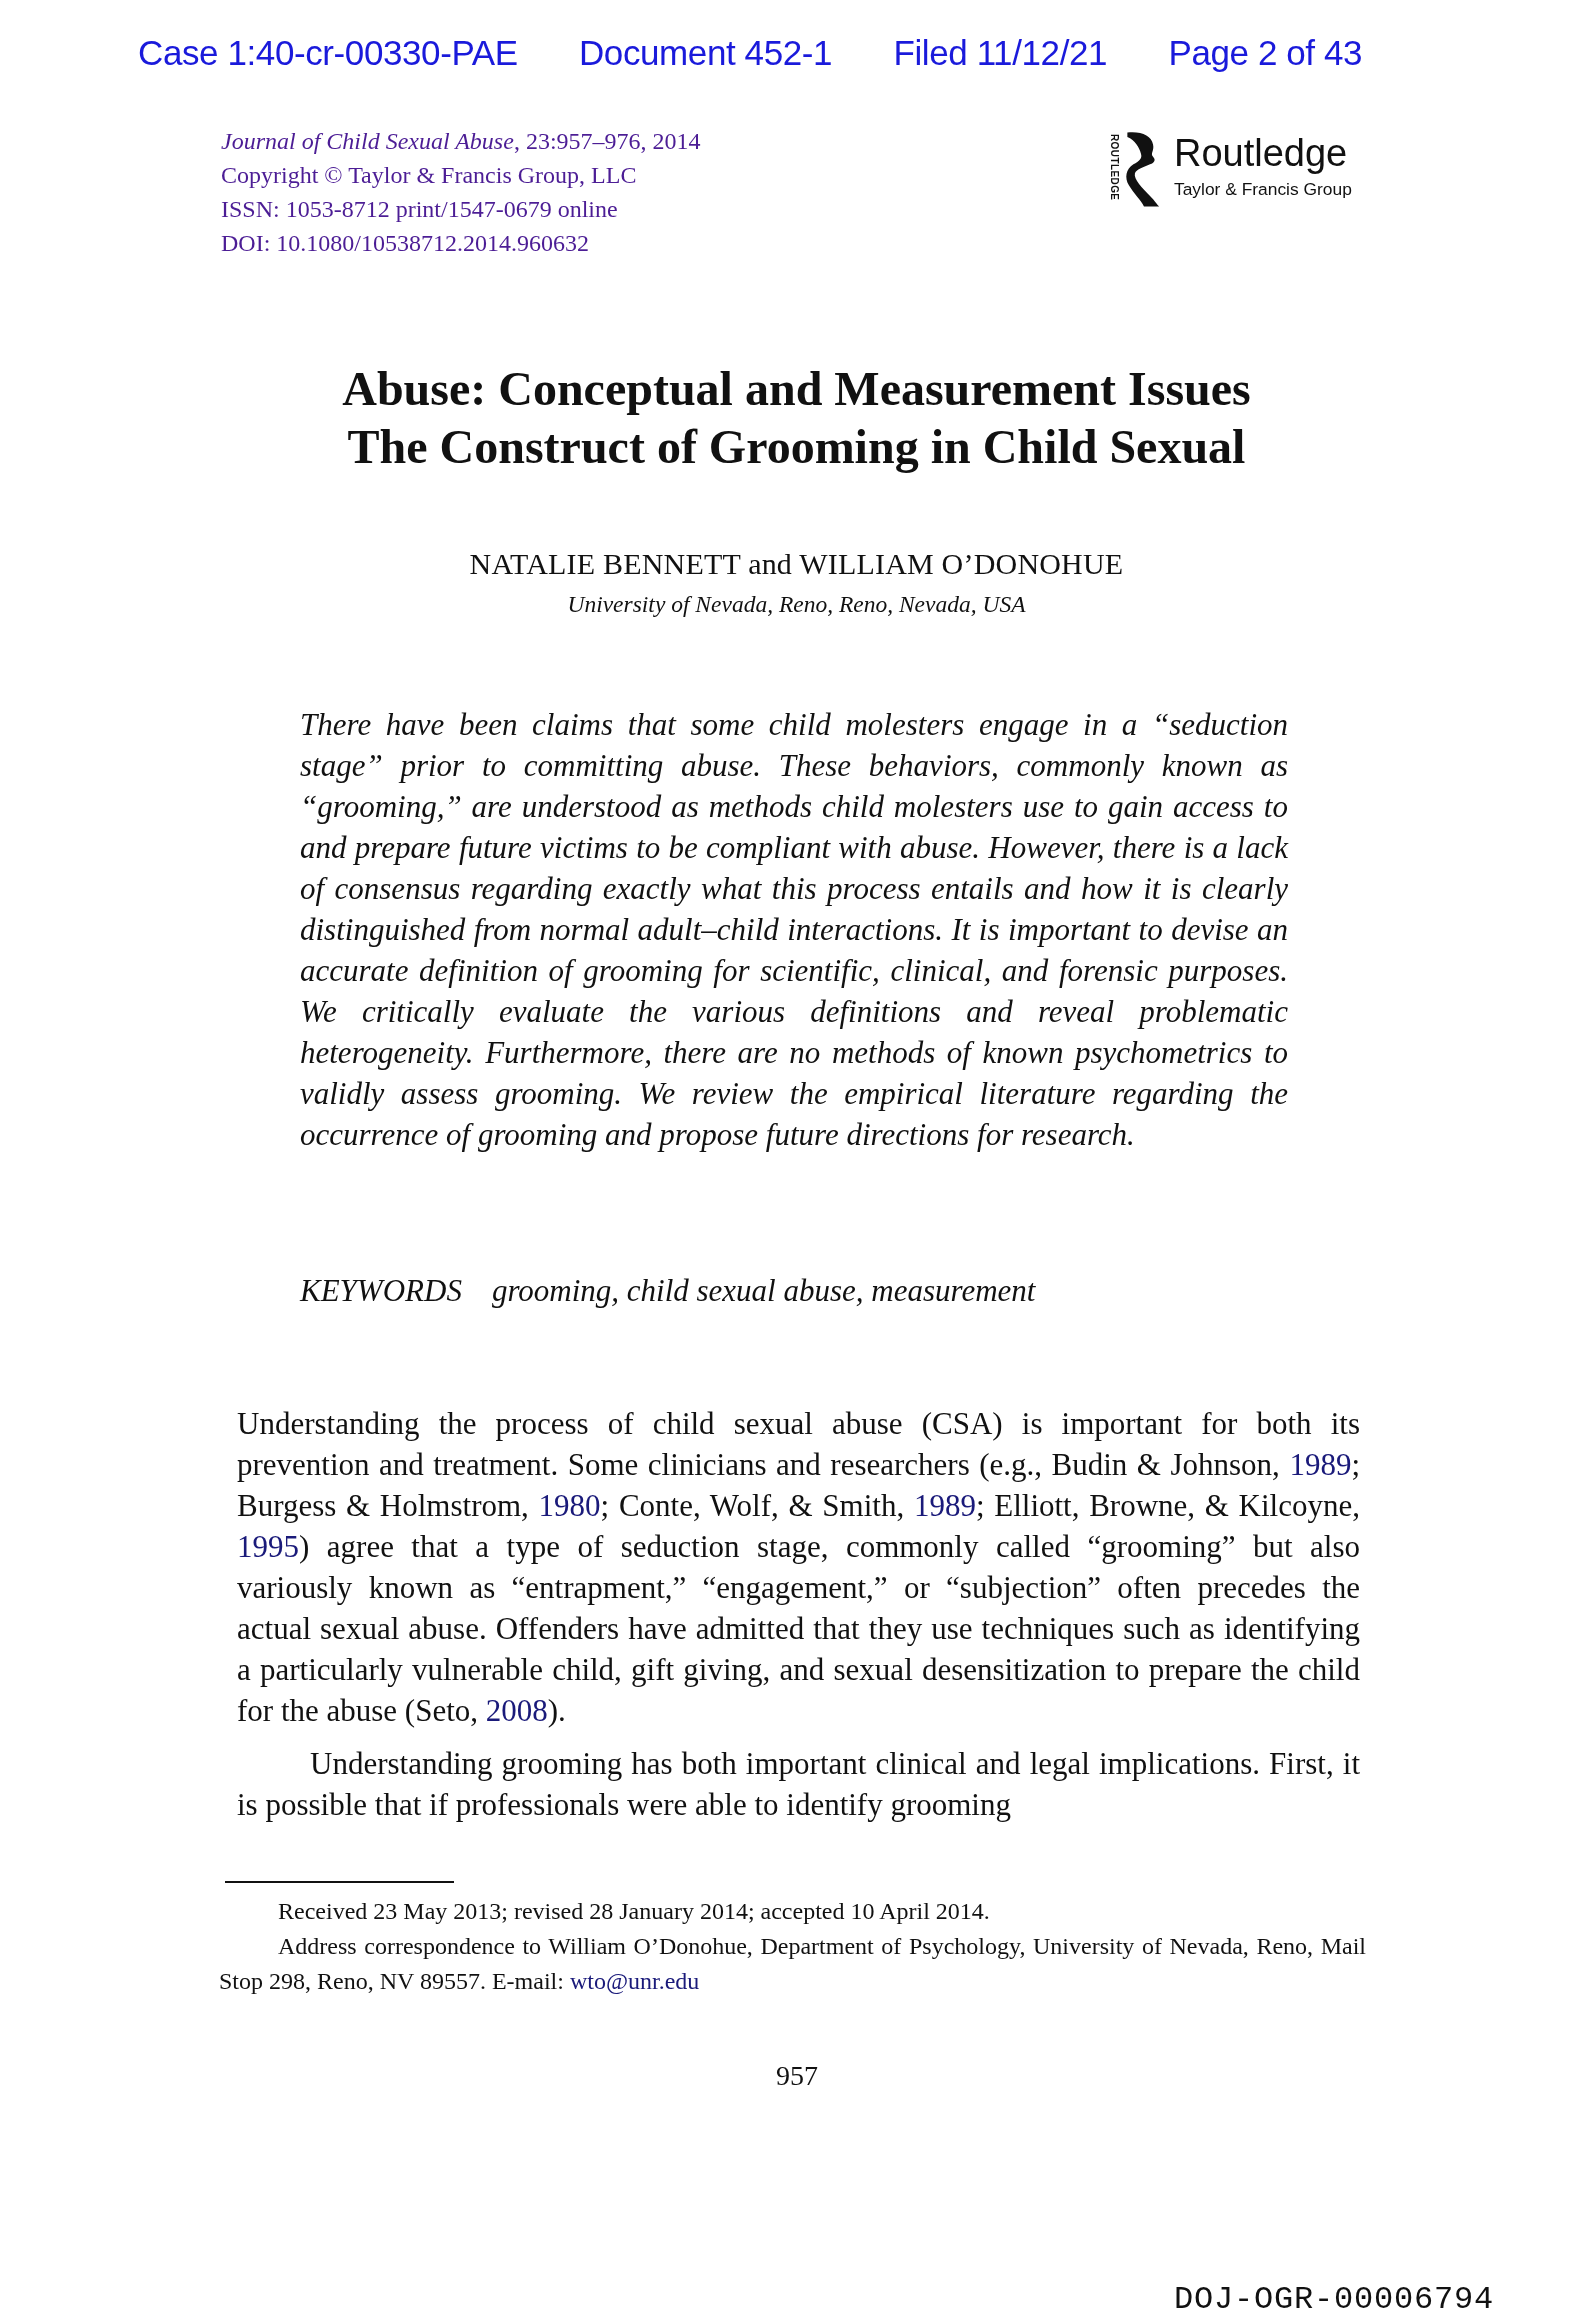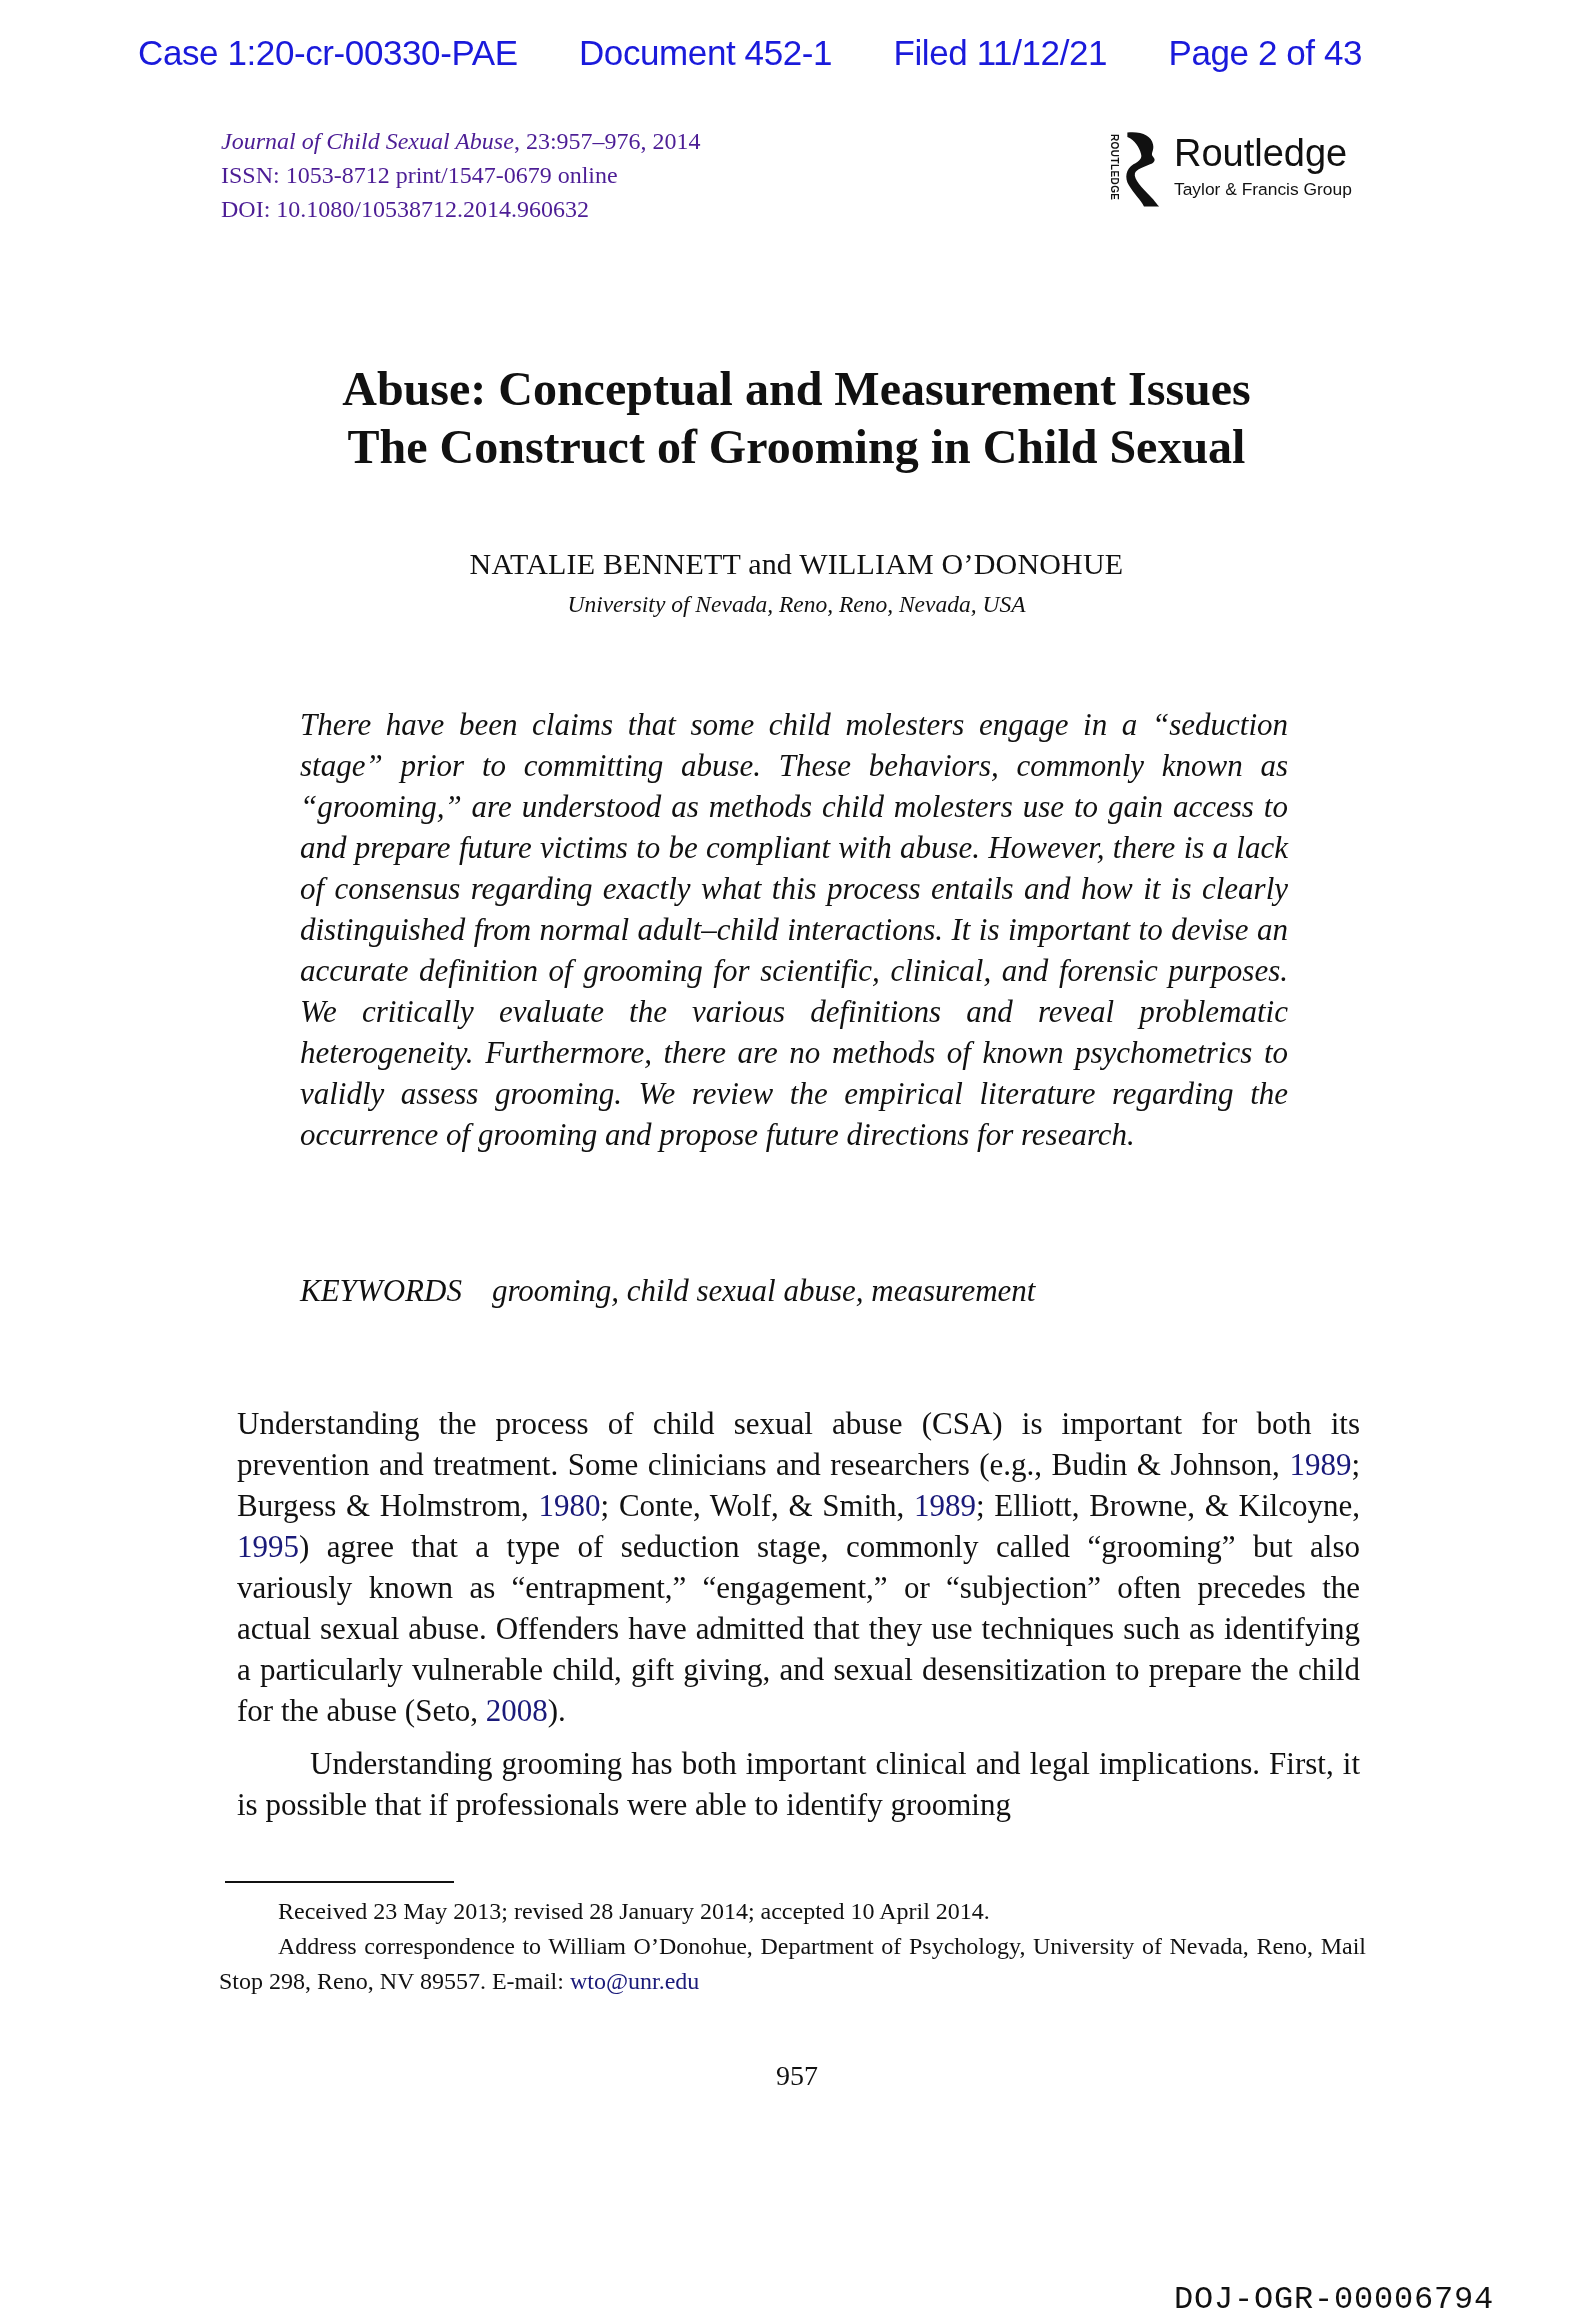--- a/index.html
+++ b/index.html
@@ -192,30 +192,31 @@
       font-family: "Liberation Mono", "DejaVu Sans Mono", monospace;
       font-size: 32px;
       letter-spacing: 0.8px;
       color: #111;
     }
   </style>
 </head>
 <body>
 
 <div class="abs stamp">
-  <span class="s1">Case 1:20-cr-00330-PAE</span>
+  <span class="s1">Case 1:40-cr-00330-PAE</span>
   <span class="s2">Document 452-1</span>
   <span class="s3">Filed 11/12/21</span>
   <span>Page 2 of 43</span>
 </div>
 
 <div class="abs meta">
   <div>
     <span class="journal-name">Journal of Child Sexual Abuse</span><span>, 23:957–976, 2014</span>
   </div>
+  <div>Copyright © Taylor &amp; Francis Group, LLC</div>
   <div>ISSN: 1053-8712 print/1547-0679 online</div>
   <div>DOI: 10.1080/10538712.2014.960632</div>
 </div>
 
 <div class="abs logo">
   <div class="vert">ROUTLEDGE</div>
   <svg class="mark" width="46" height="77" viewBox="0 0 60 102">
     <path d="M4 2 C 22 0, 36 6, 38 18 C 40 26, 34 30, 38 34 C 42 38, 40 42, 34 44 C 26 48, 16 50, 14 56 C 12 64, 24 76, 34 86 C 40 92, 44 98, 46 100 L 26 100 C 22 92, 12 82, 6 72 C 0 62, 2 50, 12 44 C 20 40, 24 36, 22 30 C 20 22, 14 12, 4 8 Z" fill="#111"></path>
   </svg>
   <div class="brand">Routledge</div>

